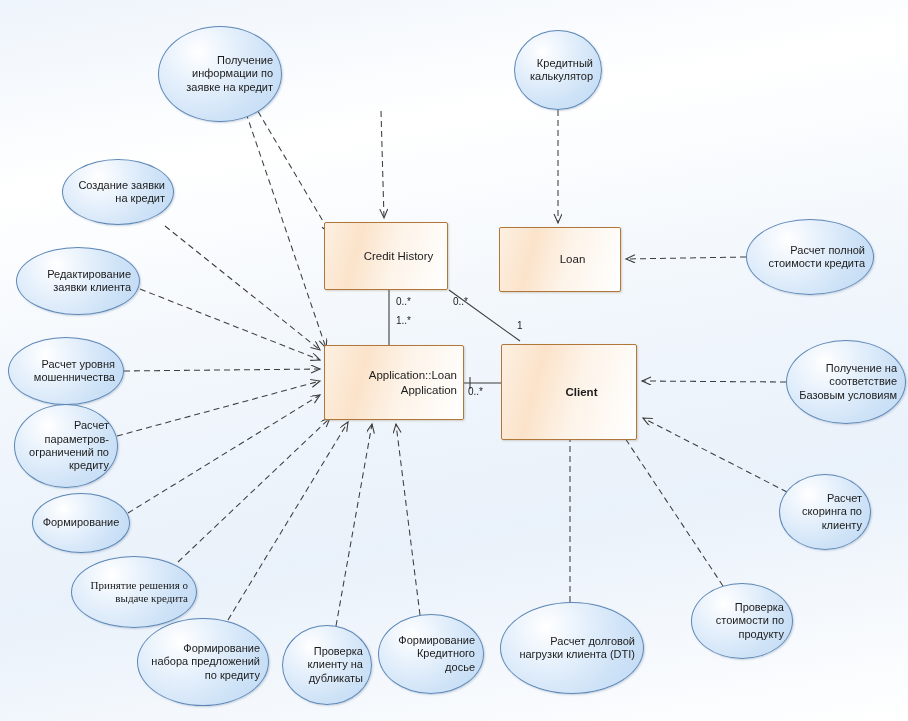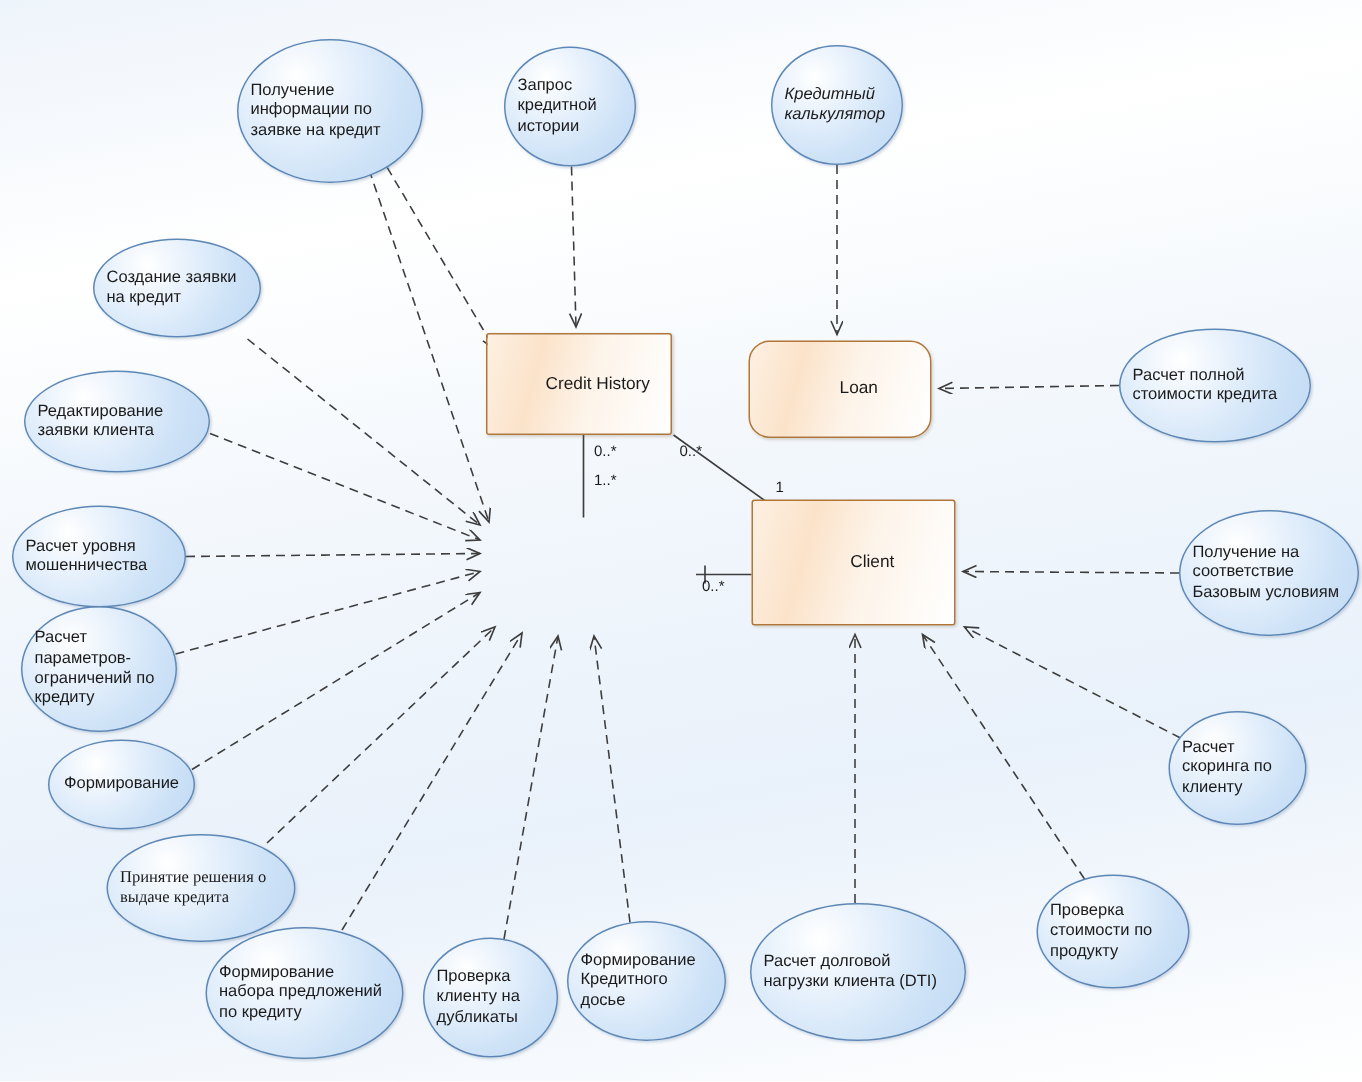--- a/index.html
+++ b/index.html
@@ -21,21 +21,21 @@
     top: 0;
     width: 908px;
     height: 721px;
   }
   .node {
     position: absolute;
     box-sizing: border-box;
     display: flex;
     align-items: center;
     justify-content: center;
-    text-align: left;
+    text-align: right;
     color: #1b1b1b;
   }
   .uml-class {
     border: 1px solid #b0763a;
     border-radius: 2px;
     background: linear-gradient(105deg, #fdf0e2 0%, #fbe3ca 28%, #fdf3e8 55%, #ffffff 100%);
     font-size: 11.5px;
     line-height: 1.25;
     box-shadow: 1px 1px 2px rgba(120, 100, 70, 0.25);
   }
@@ -99,40 +99,40 @@
       <path d="M570,602 L570,423"></path>
       <path d="M723,586 L615,423"></path>
       <path d="M787,492 L643,418"></path>
       <path d="M786,382 L642,381"></path>
     </g>
   </svg>
 
   <div class="node uml-class" style="left:324px; top:222px; width:124px; height:68px;">
     <span class="lbl">Credit History</span>
   </div>
-  <div class="node uml-class" style="left:499px; top:227px; width:122px; height:65px;border-radius:14px;">
+  <div class="node uml-class" style="left:499px; top:227px; width:122px; height:65px;">
     <span class="lbl">Loan</span>
   </div>
-  <div class="node uml-class" style="left:501px; top:333px; width:136px; height:84px;">
+  <div class="node uml-class" style="left:324px; top:345px; width:140px; height:75px;">
+    <span class="lbl">Application::Loan Application</span>
+  </div>
+  <div class="node uml-class" style="left:501px; top:344px; width:136px; height:96px;font-weight:bold;">
     <span class="lbl">Client</span>
   </div>
 
   <div class="mult" style="left:396px; top:296px;">0..*</div>
   <div class="mult" style="left:396px; top:315px;">1..*</div>
   <div class="mult" style="left:453px; top:296px;">0..*</div>
   <div class="mult" style="left:517px; top:320px;">1</div>
   <div class="mult" style="left:468px; top:386px;">0..*</div>
 
   <div class="node ellipse" style="left:158px; top:26px; width:124px; height:96px;">
     <span class="lbl">Получение информации по заявке на кредит</span>
   </div>
-  <div class="node ellipse" style="left:336px; top:31px; width:88px; height:80px;">
-    <span class="lbl">Запрос кредитной истории</span>
-  </div>
-  <div class="node ellipse" style="left:514px; top:30px; width:88px; height:80px;font-style:italic;">
+  <div class="node ellipse" style="left:514px; top:30px; width:88px; height:80px;">
     <span class="lbl">Кредитный калькулятор</span>
   </div>
   <div class="node ellipse" style="left:746px; top:219px; width:128px; height:76px;">
     <span class="lbl">Расчет полной стоимости кредита</span>
   </div>
   <div class="node ellipse" style="left:62px; top:159px; width:112px; height:66px;">
     <span class="lbl">Создание заявки на кредит</span>
   </div>
   <div class="node ellipse" style="left:16px; top:247px; width:124px; height:68px;">
     <span class="lbl">Редактирование заявки клиента</span>

